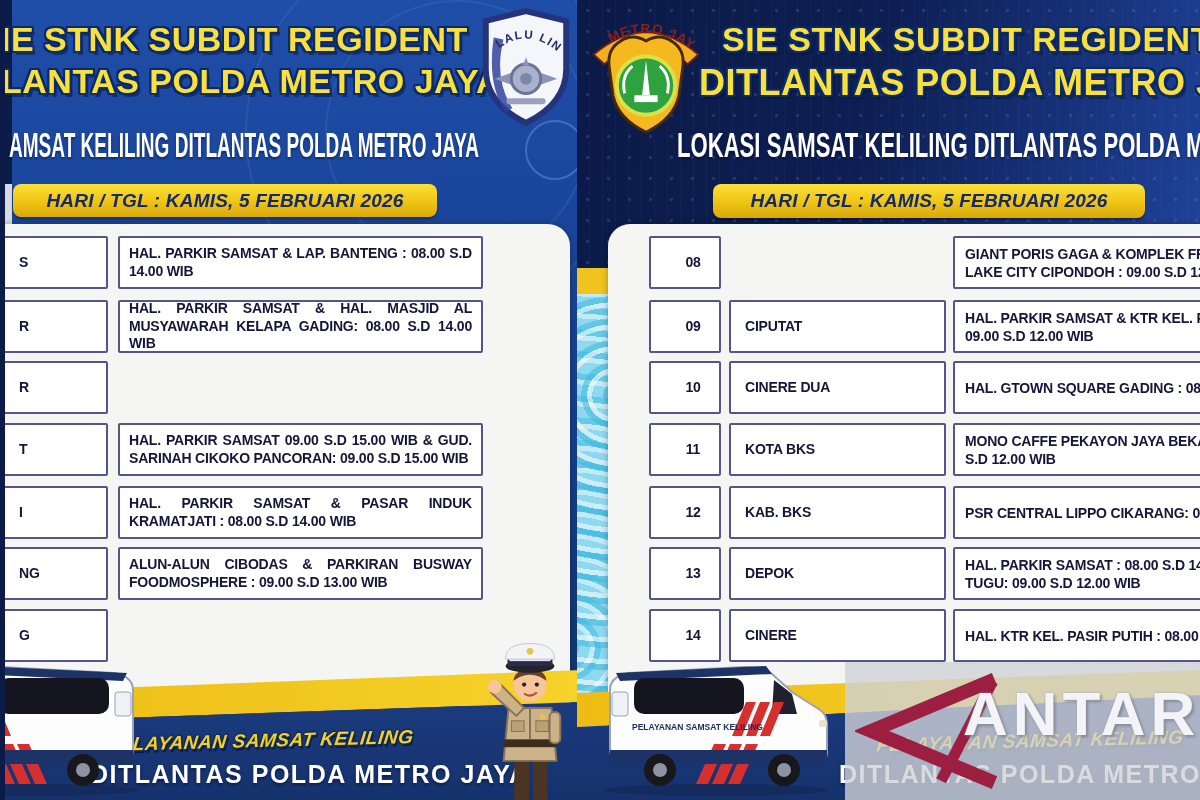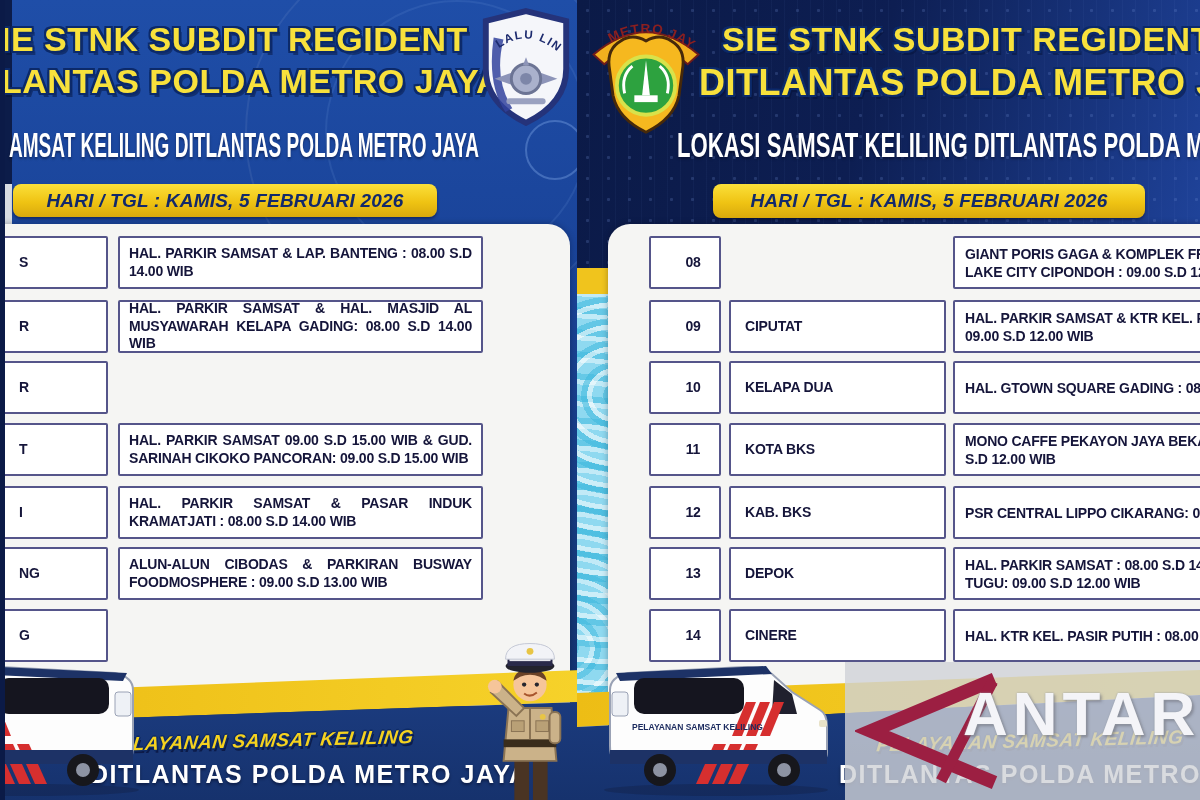--- a/index.html
+++ b/index.html
@@ -276,21 +276,21 @@
       <div class="cellbox rdet-box">
           <div class="det-line">HAL. PARKIR SAMSAT &amp; KTR KEL. PO</div>
           <div class="det-line">09.00 S.D 12.00 WIB</div>
         </div>
     </div>
     <div class="trow" style="top:137px">
       <div class="cellbox no-box">
           <span class="cell-text">10</span>
         </div>
       <div class="cellbox rloc-box">
-          <span class="cell-text">KELAPA DUA</span>
+          <span class="cell-text">CINERE DUA</span>
         </div>
       <div class="cellbox rdet-box">
           <div class="det-line">HAL. GTOWN SQUARE GADING : 08.0</div>
           <div class="det-line"></div>
         </div>
     </div>
     <div class="trow" style="top:199px">
       <div class="cellbox no-box">
           <span class="cell-text">11</span>
         </div>

